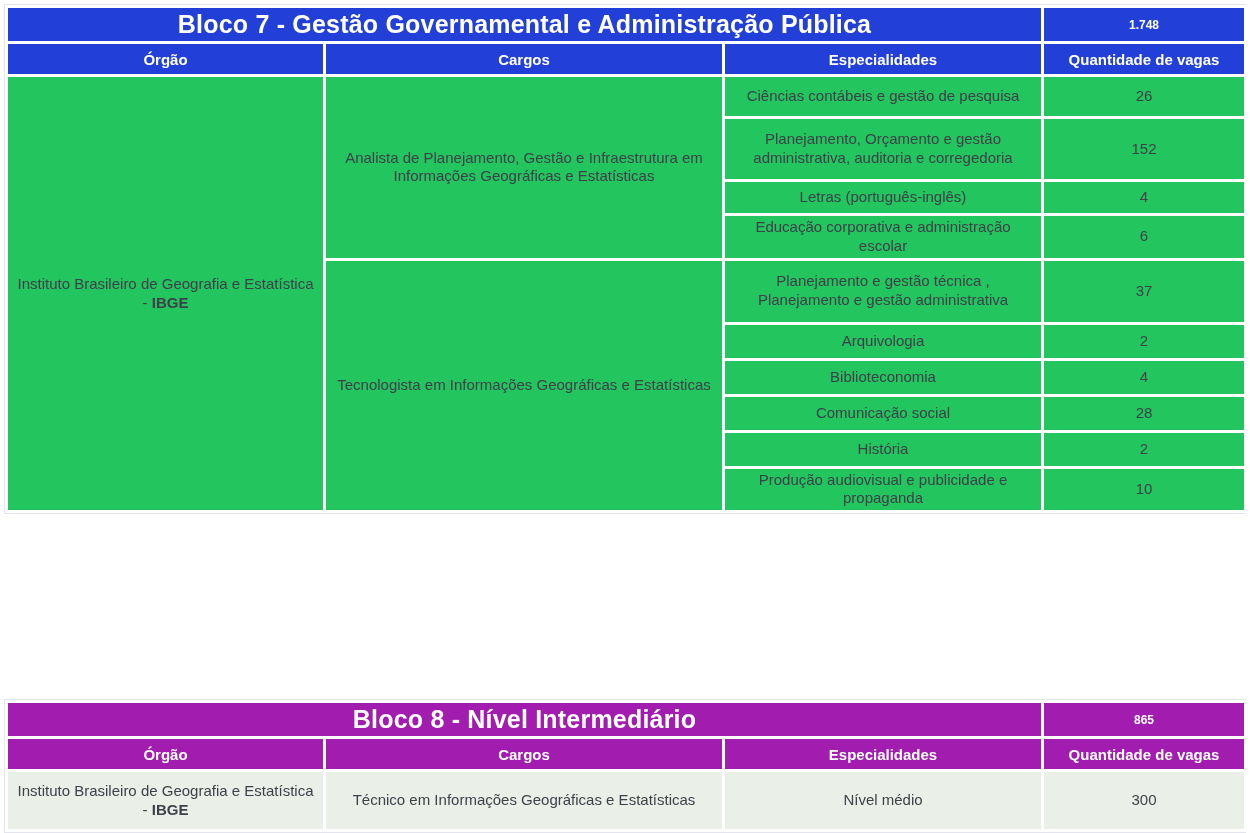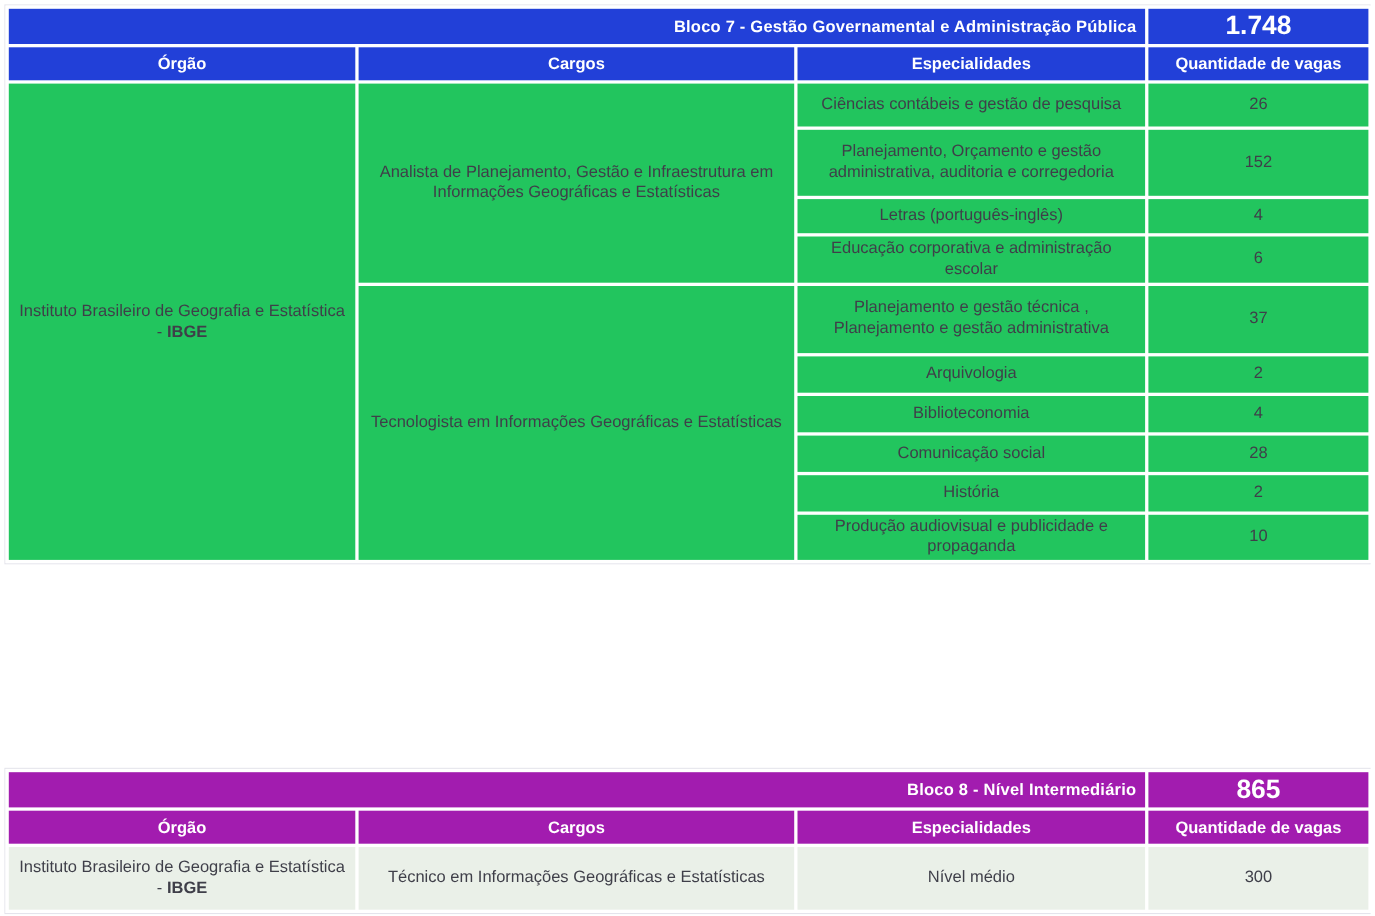--- a/index.html
+++ b/index.html
@@ -43,28 +43,27 @@
   }
   .b7 td.body-cell { background: #22c55e; }
   
   .b8 .title-cell, .b8 .total-cell, .b8 th {
     background: #a21caf;
     color: #ffffff;
   }
   .b8 td.body-cell { background: #eaf0e8; }
   
   .title-cell {
-    font-size: 15px;
+    font-size: 25px;
     font-weight: bold;
     height: 21px;
     letter-spacing: 0.2px;
-    text-align: right;
   }
   .total-cell {
-    font-size: 24px;
+    font-size: 12px;
     font-weight: bold;
     height: 20px;
   }
   th {
     font-size: 15px;
     font-weight: bold;
     height: 30px;
   }
   td.body-cell {
     font-size: 15px;

